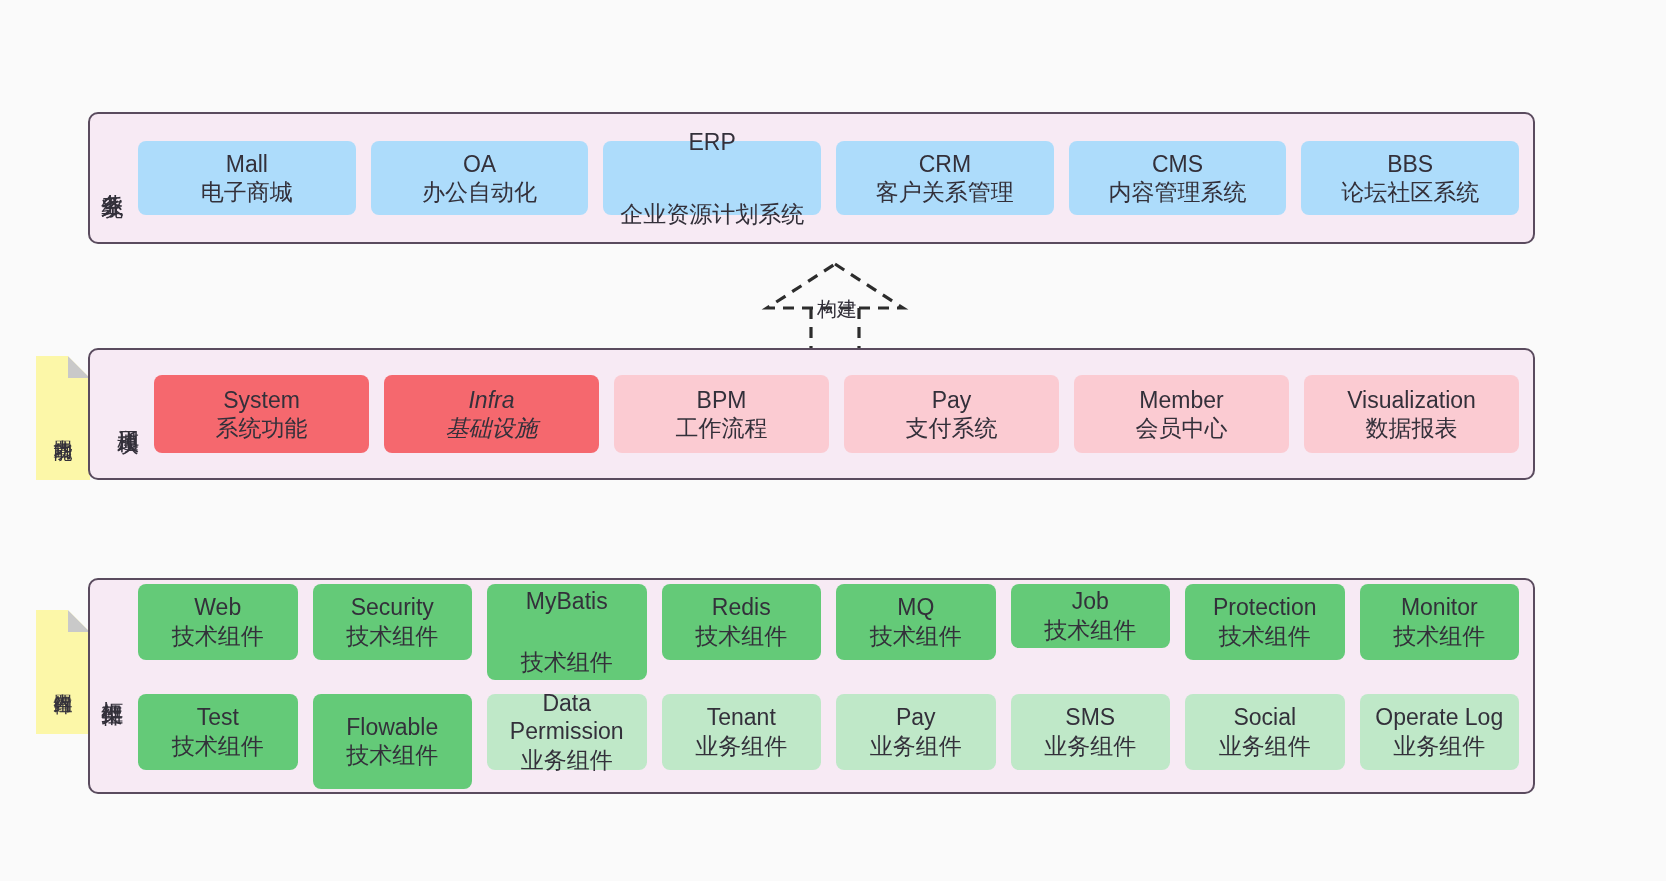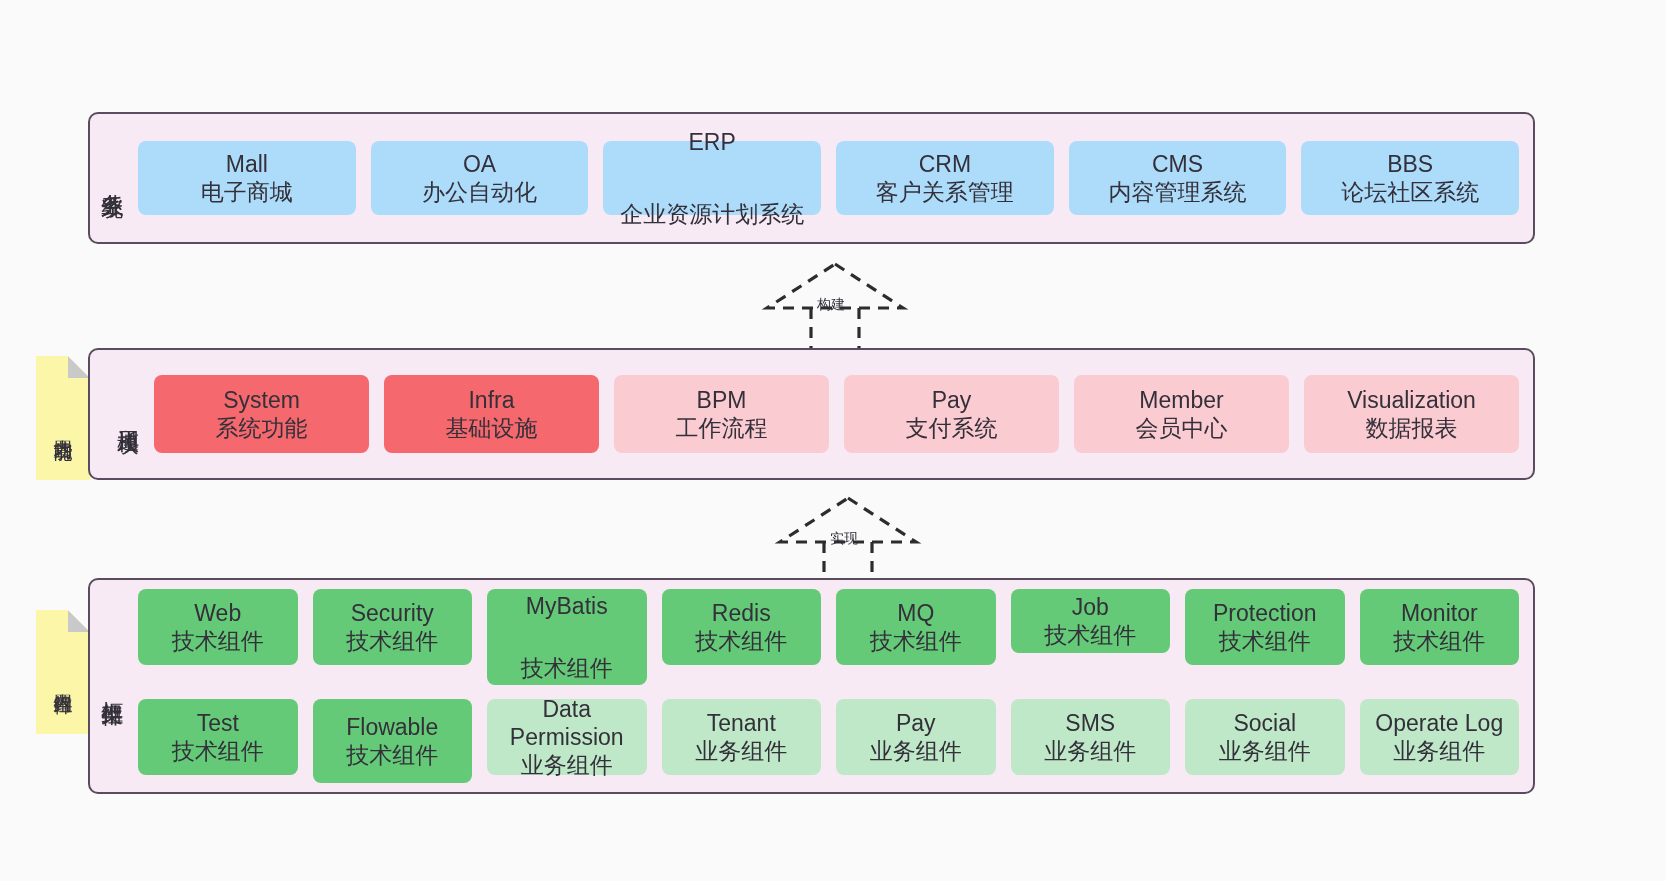--- a/index.html
+++ b/index.html
@@ -117,21 +117,21 @@
     clip-path: polygon(0 0, 100% 100%, 0 100%);
   }
 
   
   .connector {
     position: absolute;
     pointer-events: none;
   }
   .connector-label {
     position: absolute;
-    font-size: 14px;
+    font-size: 20px;
     color: #33303a;
     background: transparent;
     white-space: nowrap;
     user-select: none;
   }
 </style>
 </head>
 <body>
 
 <div class="canvas">
@@ -185,21 +185,21 @@
   </div>
 
   <div class="layer" style="left:88px; top:348px; width:1447px; height:132px;padding-left:16px;">
     <div class="layer-caption">通用模块</div>
     <div class="layer-body">
       <div class="row">
         <div class="card c-red" style="height:78px;">
           <span class="t-en">System</span>
           <span class="t-cn">系统功能</span>
         </div>
-        <div class="card c-red" style="height:78px;">
+        <div class="card c-red" style="height:78px;font-style:italic;">
           <span class="t-en">Infra</span>
           <span class="t-cn">基础设施</span>
         </div>
         <div class="card c-pink" style="height:78px;">
           <span class="t-en">BPM</span>
           <span class="t-cn">工作流程</span>
         </div>
         <div class="card c-pink" style="height:78px;">
           <span class="t-en">Pay</span>
           <span class="t-cn">支付系统</span>
@@ -209,28 +209,20 @@
           <span class="t-cn">会员中心</span>
         </div>
         <div class="card c-pink" style="height:78px;">
           <span class="t-en">Visualization</span>
           <span class="t-cn">数据报表</span>
         </div>
       </div>
     </div>
   </div>
 
-  <div class="connector" style="left:768px; top:492px; width:160px; height:92px;">
-    <svg width="160" height="92" viewBox="0 0 160 92">
-      <polygon points="80,6 148,50 12,50" fill="none" stroke="#2c2c2c" stroke-width="3.2" stroke-dasharray="11 8" stroke-linejoin="miter"></polygon>
-      <line x1="56" y1="50" x2="56" y2="92" stroke="#2c2c2c" stroke-width="3.2" stroke-dasharray="11 8"></line>
-      <line x1="104" y1="50" x2="104" y2="92" stroke="#2c2c2c" stroke-width="3.2" stroke-dasharray="11 8"></line>
-    </svg>
-    <span class="connector-label" style="left:62px; top:38px;">实现</span>
-  </div>
 
   <div class="sticky" style="left:36px; top:610px; width:54px; height:124px;">
     <span class="fold"></span>
     <span>内置组件</span>
   </div>
 
   <div class="layer" style="left:88px; top:578px; width:1447px; height:216px;">
     <div class="layer-caption">框架组件</div>
     <div class="layer-body">
 
@@ -267,21 +259,21 @@
           <span class="t-en">Monitor</span>
           <span class="t-cn">技术组件</span>
         </div>
       </div>
 
       <div class="row">
         <div class="card c-green" style="height:76px;align-items:center;">
           <span class="t-en">Test</span>
           <span class="t-cn">技术组件</span>
         </div>
-        <div class="card c-green" style="height:84px;">
+        <div class="card c-green" style="height:95px;">
           <span class="t-en">Flowable</span>
           <span class="t-cn">技术组件</span>
         </div>
         <div class="card c-lightgreen" style="height:76px;">
           <span class="t-en" style="max-width:9ch;">Data Permission</span>
           <span class="t-cn">业务组件</span>
         </div>
         <div class="card c-lightgreen" style="height:76px;">
           <span class="t-en">Tenant</span>
           <span class="t-cn">业务组件</span>

